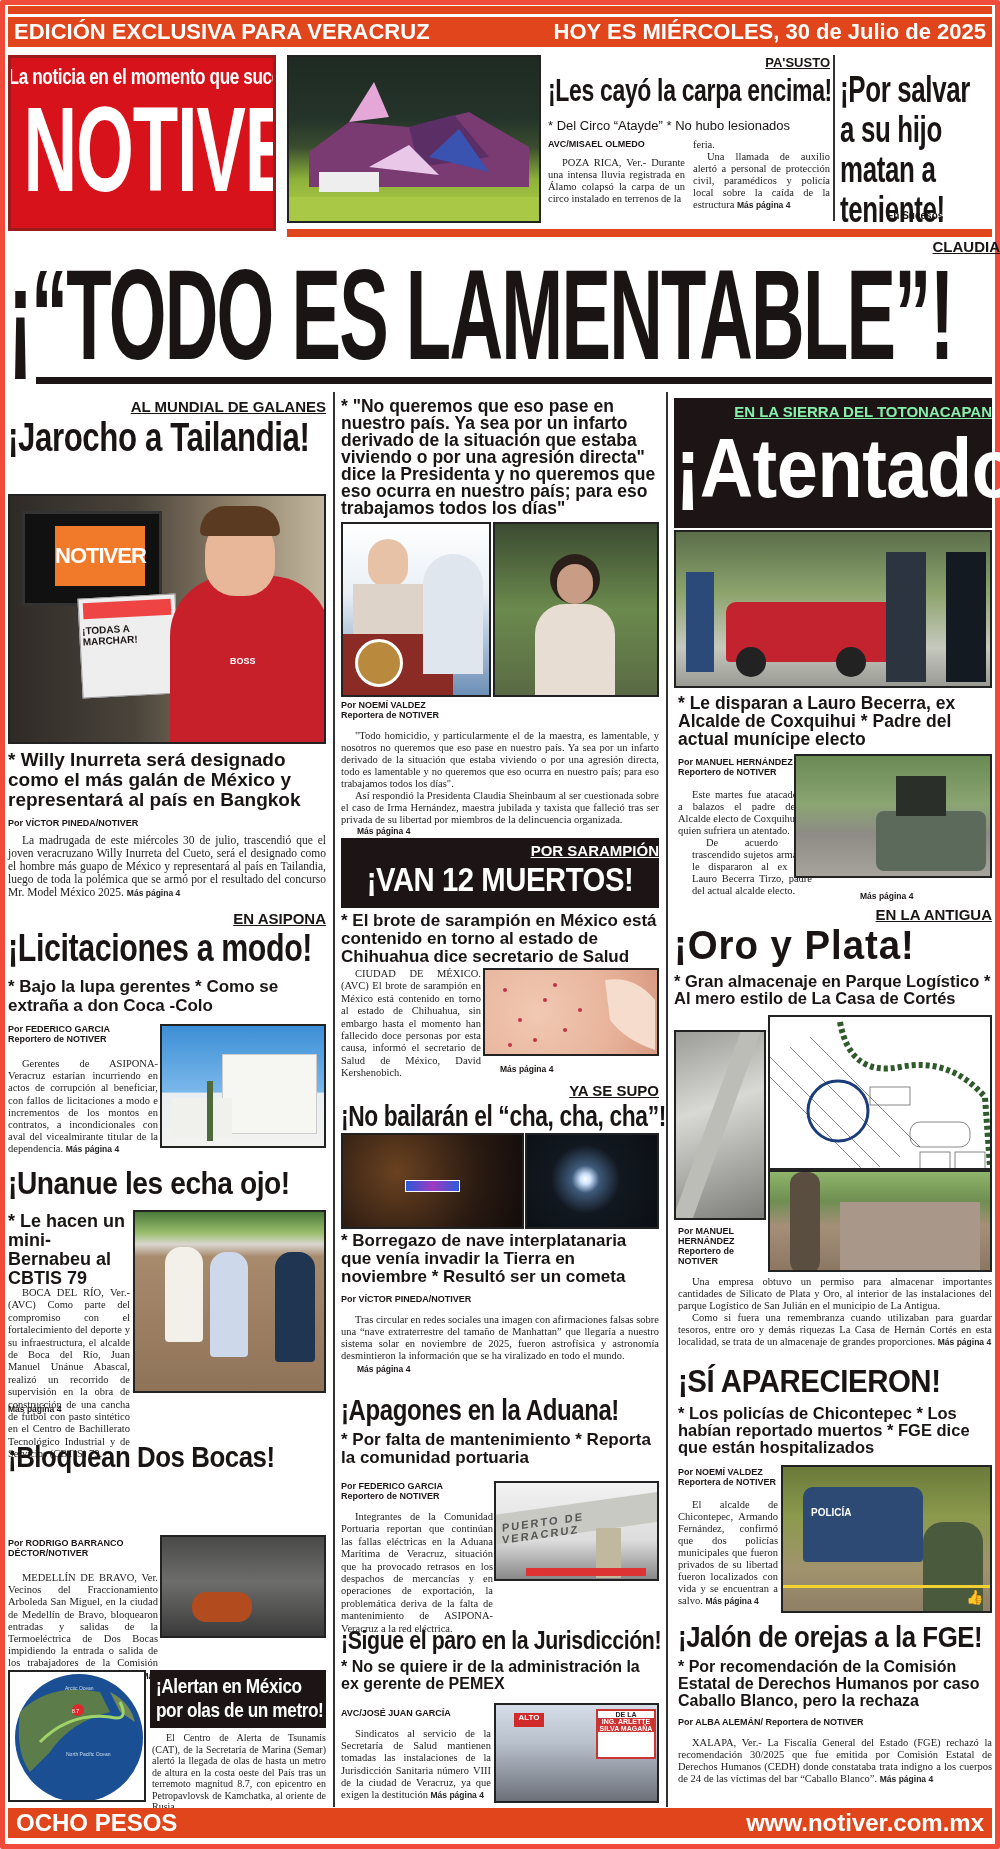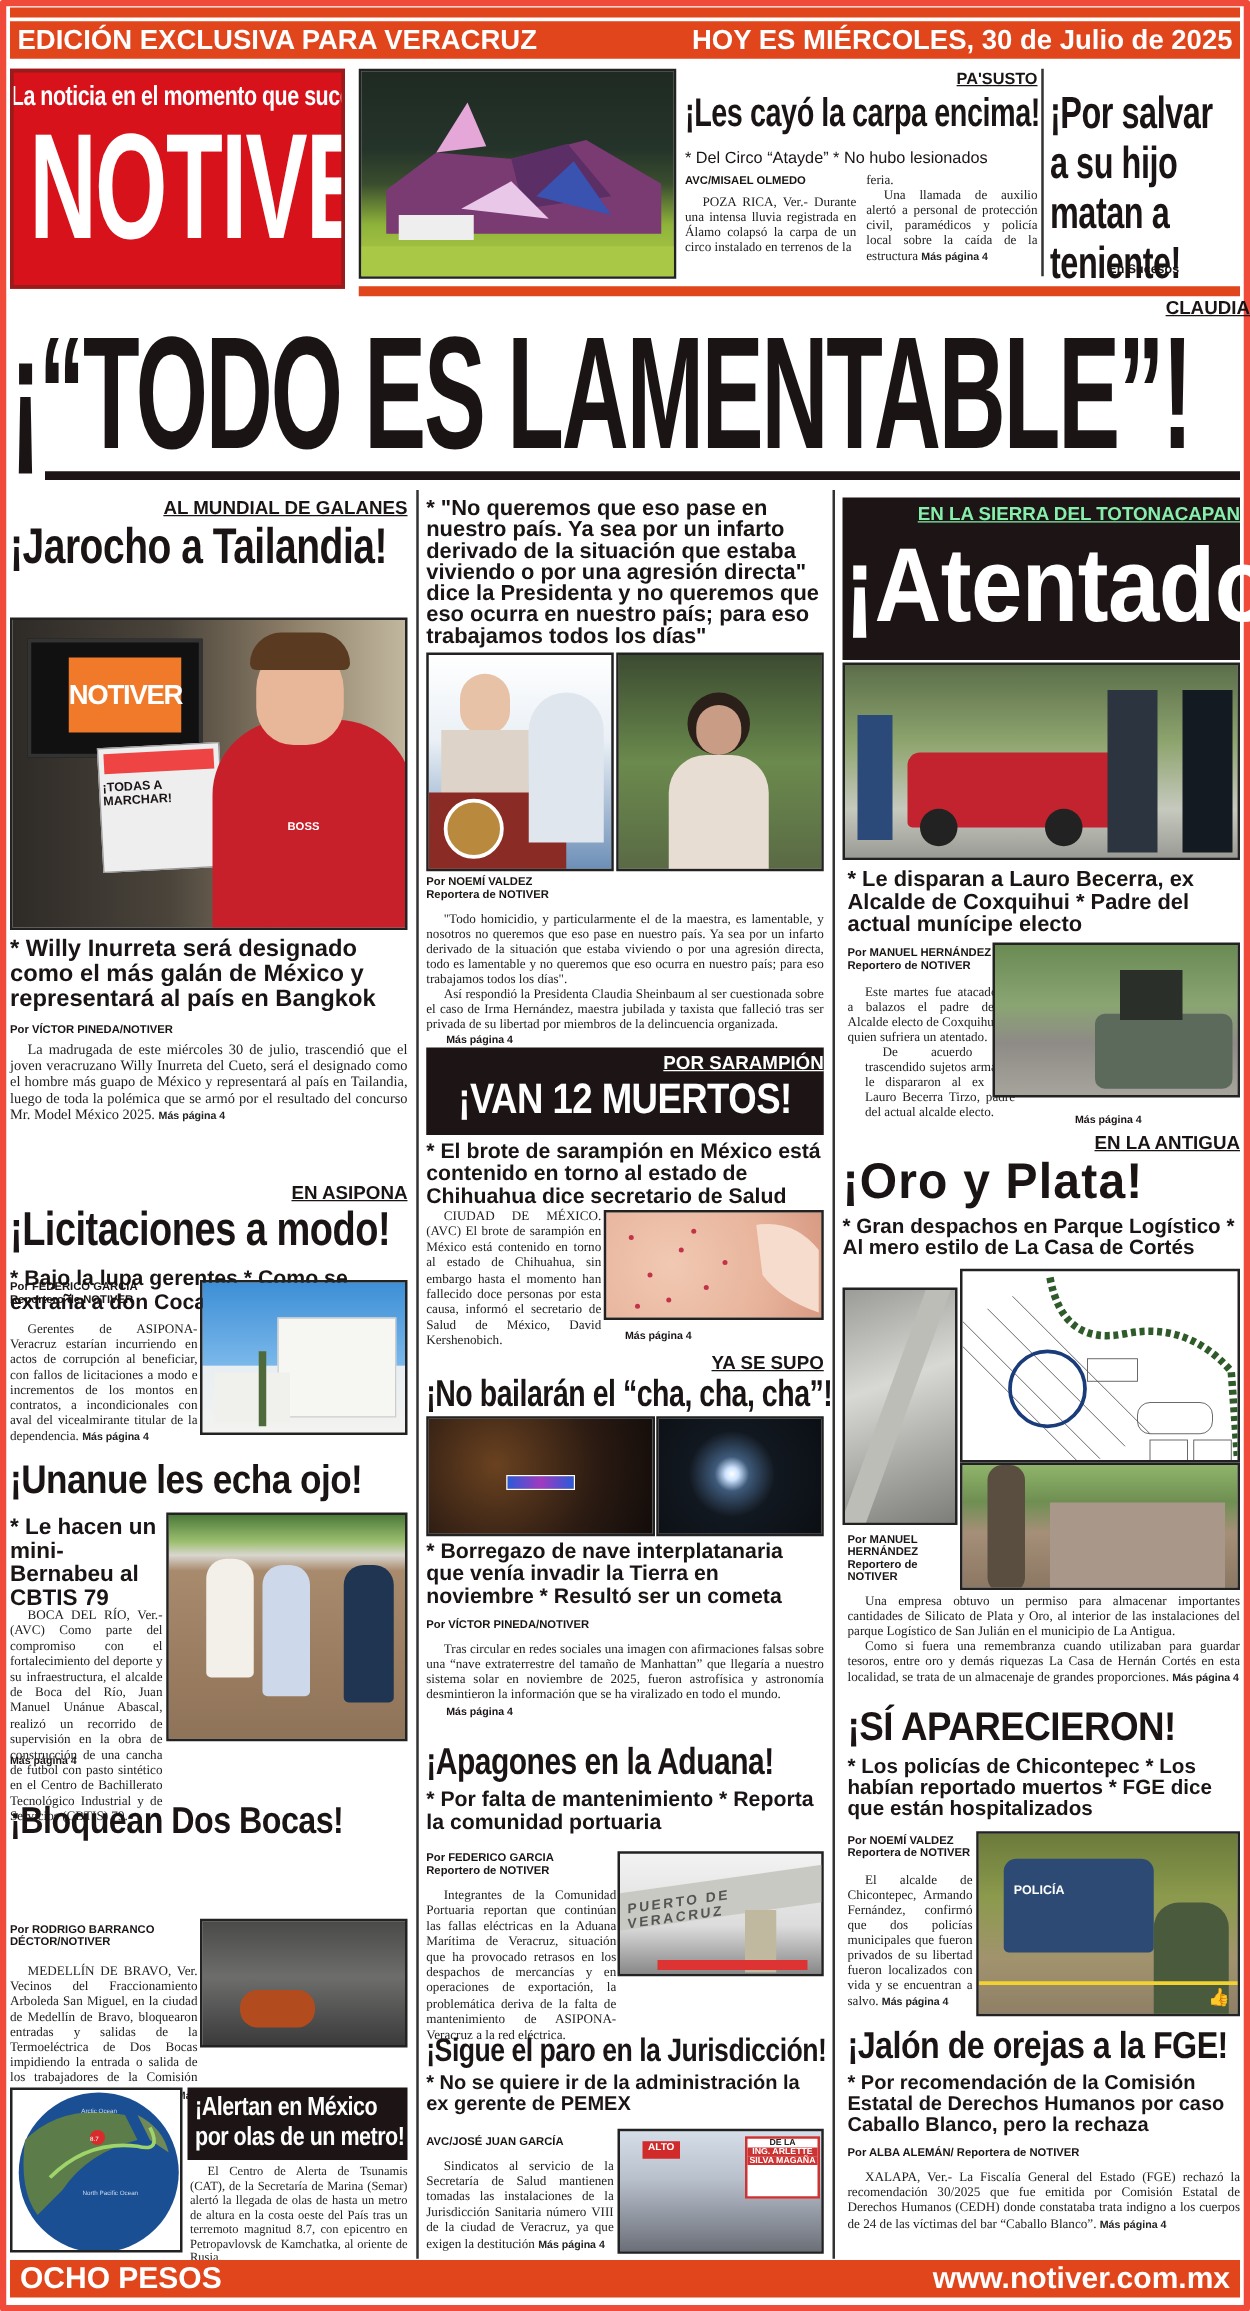--- a/index.html
+++ b/index.html
@@ -101,21 +101,21 @@
   </div>
   <div style="position:absolute;left:195px;top:20px;width:70px;height:80px;background:#e8b79a;border-radius:35px 35px 30px 30px"></div>
   <div style="position:absolute;left:190px;top:10px;width:80px;height:30px;background:#5a3b22;border-radius:30px 30px 6px 6px"></div>
 </div>
 <div class="abs" style="left:8px;top:750px;width:318px">
   <div class="sub">* Willy Inurreta será designado como el más galán de México y representará al país en Bangkok</div>
   <div class="by" style="margin:8px 0 6px">Por VÍCTOR PINEDA/NOTIVER</div>
   <div class="body"><span>La madrugada de este miércoles 30 de julio, trascendió que el joven veracruzano Willy Inurreta del Cueto, será el designado como el hombre más guapo de México y representará al país en Tailandia, luego de toda la polémica que se armó por el resultado del concurso Mr. Model México 2025.</span> <span class="mas">Más página 4</span></div>
 </div>
 
-<div class="abs" style="left:8px;top:946px;width:318px">
+<div class="abs" style="left:8px;top:910px;width:318px">
   <div class="kicker">EN ASIPONA</div>
   <div class="head" style="font-size:38px;line-height:42px"><span class="cond" style="transform:scaleX(.8)">¡Licitaciones a modo!</span></div>
   <div class="sub" style="font-size:17px;line-height:19px;margin-top:8px">* Bajo la lupa gerentes * Como se extraña a don Coca -Colo</div>
 </div>
 <div class="abs" style="left:8px;top:1024px;width:150px">
   <div class="by">Por FEDERICO GARCIA</div>
   <div class="by" style="margin-bottom:14px">Reportero de NOTIVER</div>
   <div class="body" style="font-size:10.5px;line-height:12.2px"><span>Gerentes de ASIPONA-Veracruz estarían incurriendo en actos de corrupción al beneficiar, con fallos de licitaciones a modo e incrementos de los montos en contratos, a incondicionales con aval del vicealmirante titular de la dependencia.</span> <span class="mas">Más página 4</span></div>
 </div>
 <div class="img" style="left:160px;top:1024px;width:166px;height:124px;background:linear-gradient(180deg,#3d8fd6 0%,#7ab8ea 55%,#e8eef2 56%,#f3f3f0 100%)">
@@ -294,21 +294,21 @@
 </div>
 <div class="abs" style="left:860px;top:885px"><span class="mas">Más página 4</span></div>
 <div class="img" style="left:794px;top:754px;width:198px;height:124px;background:linear-gradient(180deg,#6a8a54 0%,#8aa572 40%,#8e8b86 65%,#a7a49c 100%)">
   <div style="position:absolute;left:80px;top:55px;width:110px;height:60px;background:#5c6a5c;border-radius:8px"></div>
   <div style="position:absolute;left:100px;top:20px;width:50px;height:40px;background:#2a2f2a"></div>
 </div>
 
 <div class="abs" style="left:674px;top:906px;width:318px">
   <div class="kicker">EN LA ANTIGUA</div>
   <div class="head" style="font-size:40px;line-height:44px;letter-spacing:1px"><span class="cond" style="transform:scaleX(.96)">¡Oro y Plata!</span></div>
-  <div class="sub" style="font-size:16.5px;line-height:17px;margin-top:6px;width:318px">* Gran despachos en Parque Logístico * Al mero estilo de La Casa de Cortés</div>
+  <div class="sub" style="font-size:16.5px;line-height:17px;margin-top:6px;width:318px">* Gran almacenaje en Parque Logístico * Al mero estilo de La Casa de Cortés</div>
 </div>
 <div class="img" style="left:674px;top:1030px;width:92px;height:190px;background:linear-gradient(160deg,#9b9b98 0%,#d8d8d4 40%,#7d7d7a 100%)">
   <div style="position:absolute;left:30px;top:0;width:20px;height:190px;background:#bdbdb8;transform:skewX(-20deg)"></div>
 </div>
 <div class="img" style="left:768px;top:1015px;width:224px;height:155px;background:#fff">
   <svg width="224" height="155">
     <path d="M70,5 Q80,60 130,50 Q180,40 215,80 L220,150" stroke="#2f5a2a" stroke-width="6" stroke-dasharray="4 3" fill="none"></path>
     <g stroke="#555" stroke-width=".7" fill="none">
       <line x1="0" y1="40" x2="110" y2="150"></line>
         <line x1="0" y1="60" x2="95" y2="155"></line>

